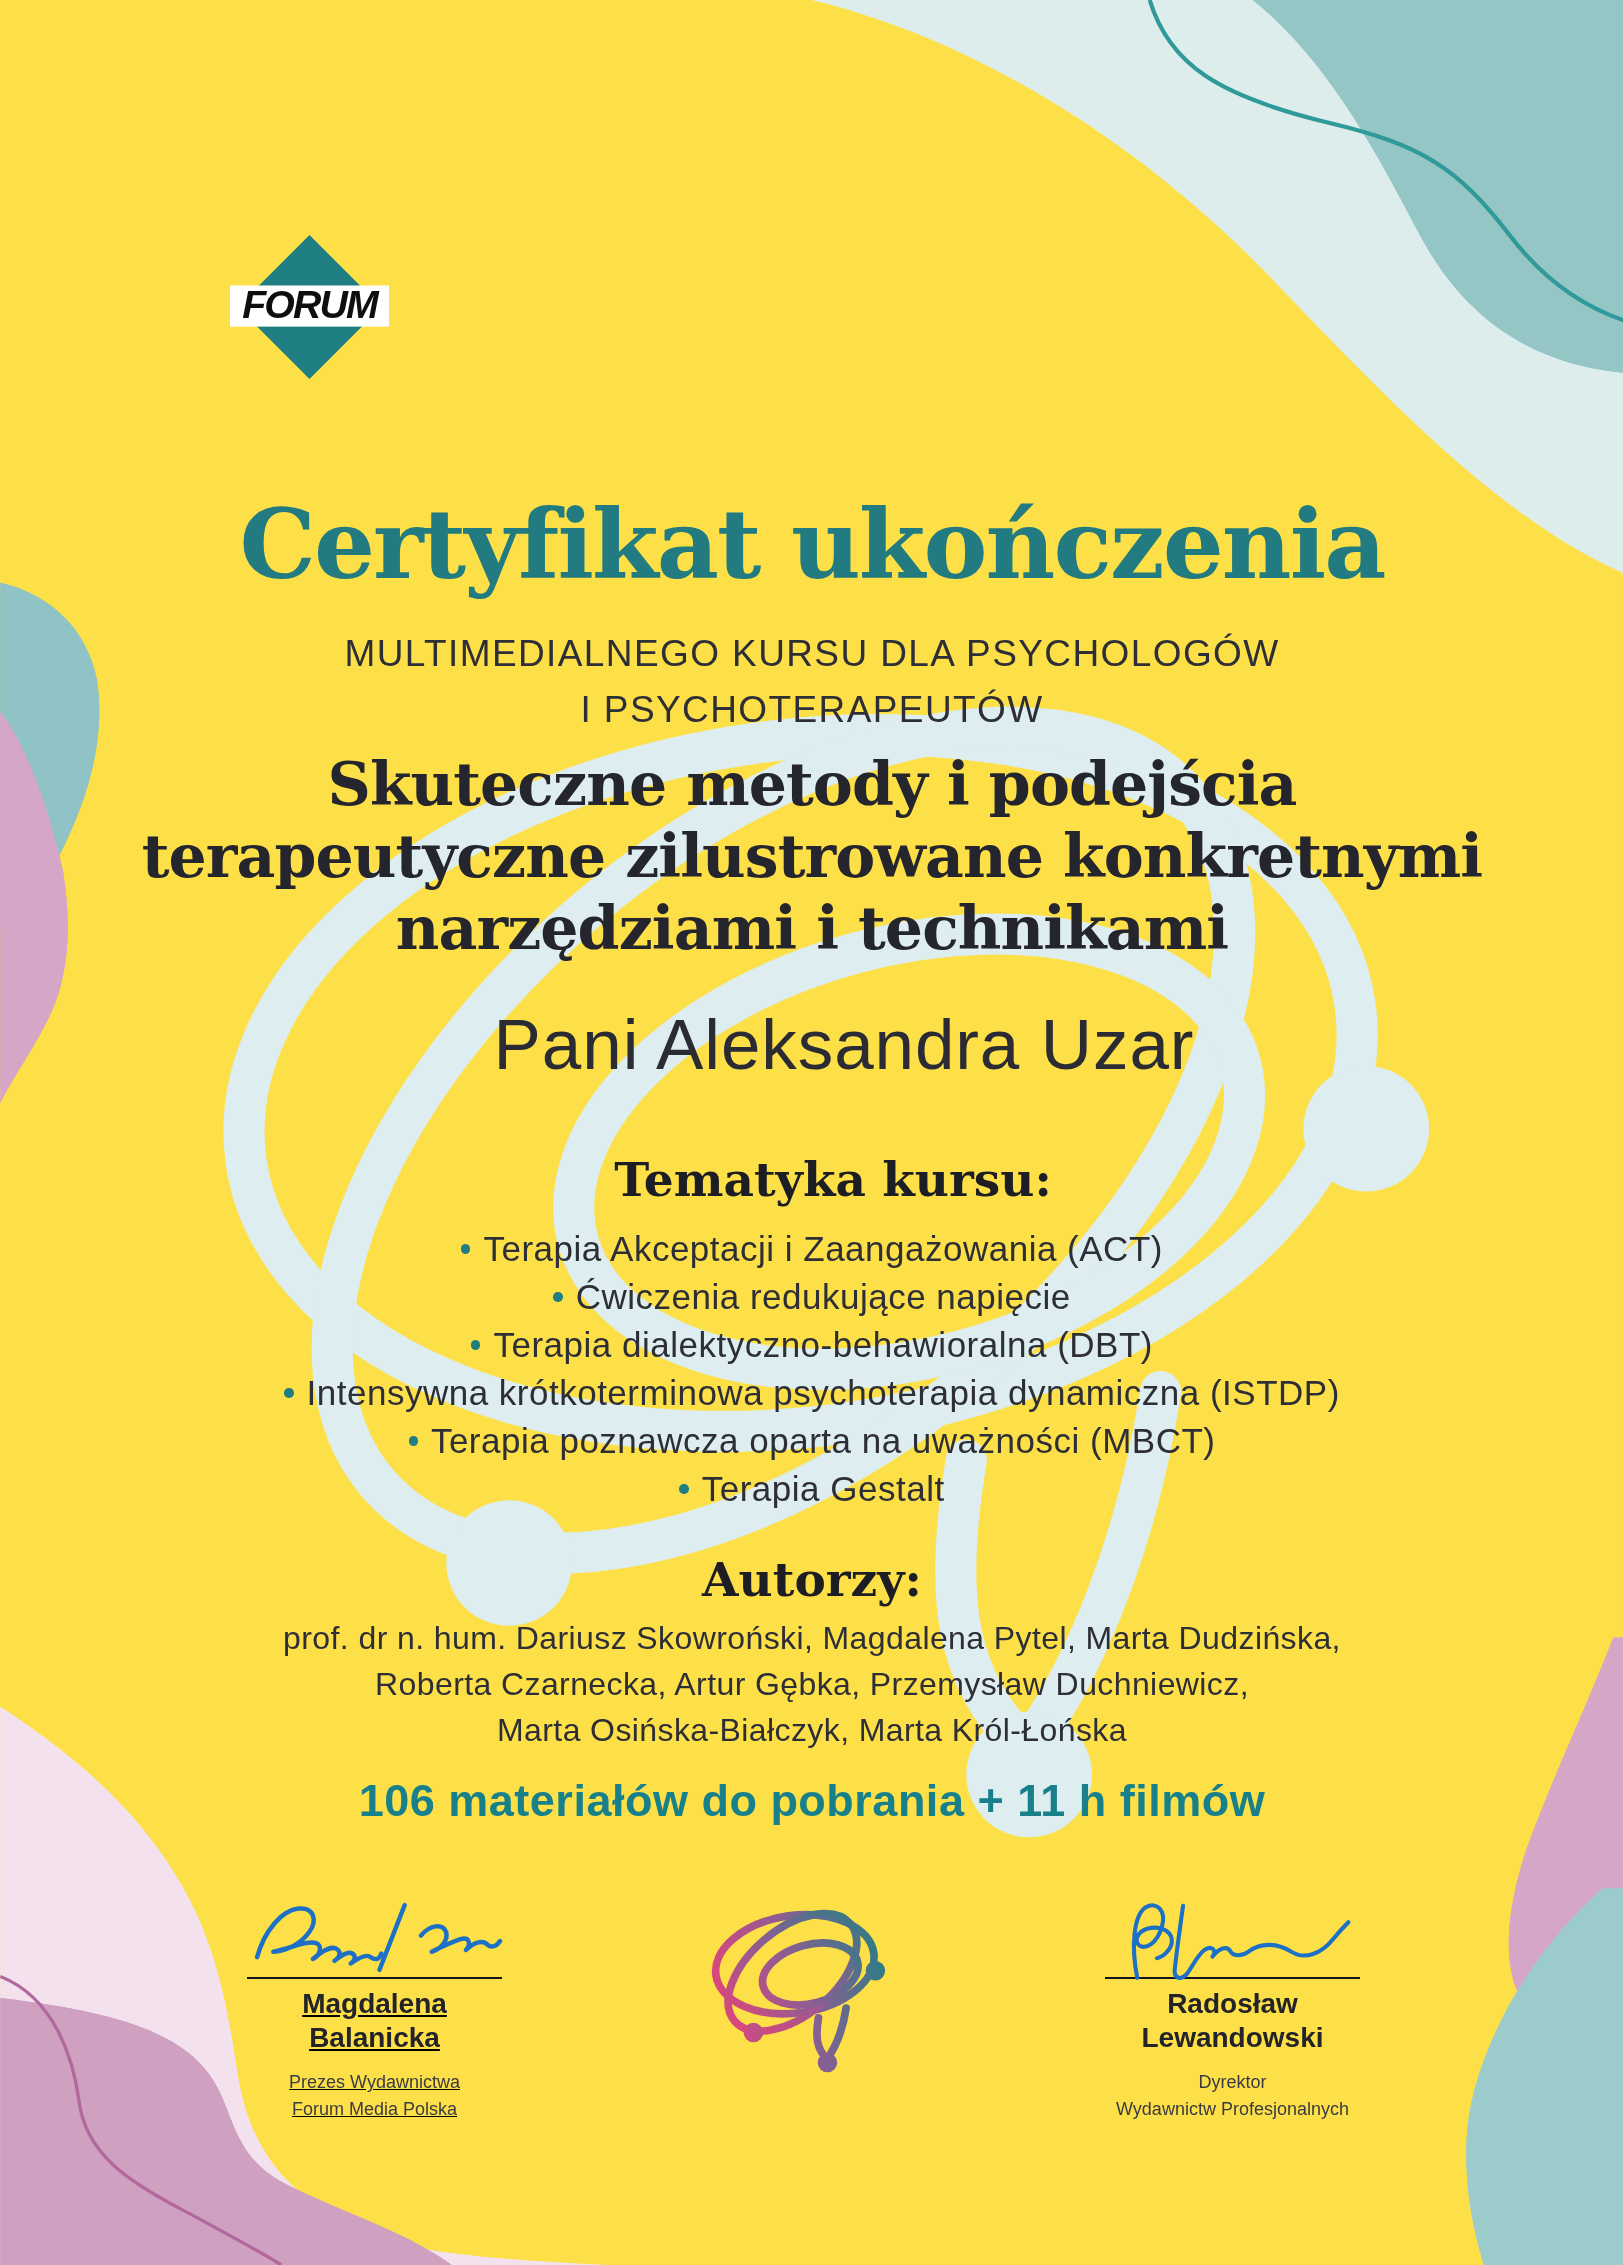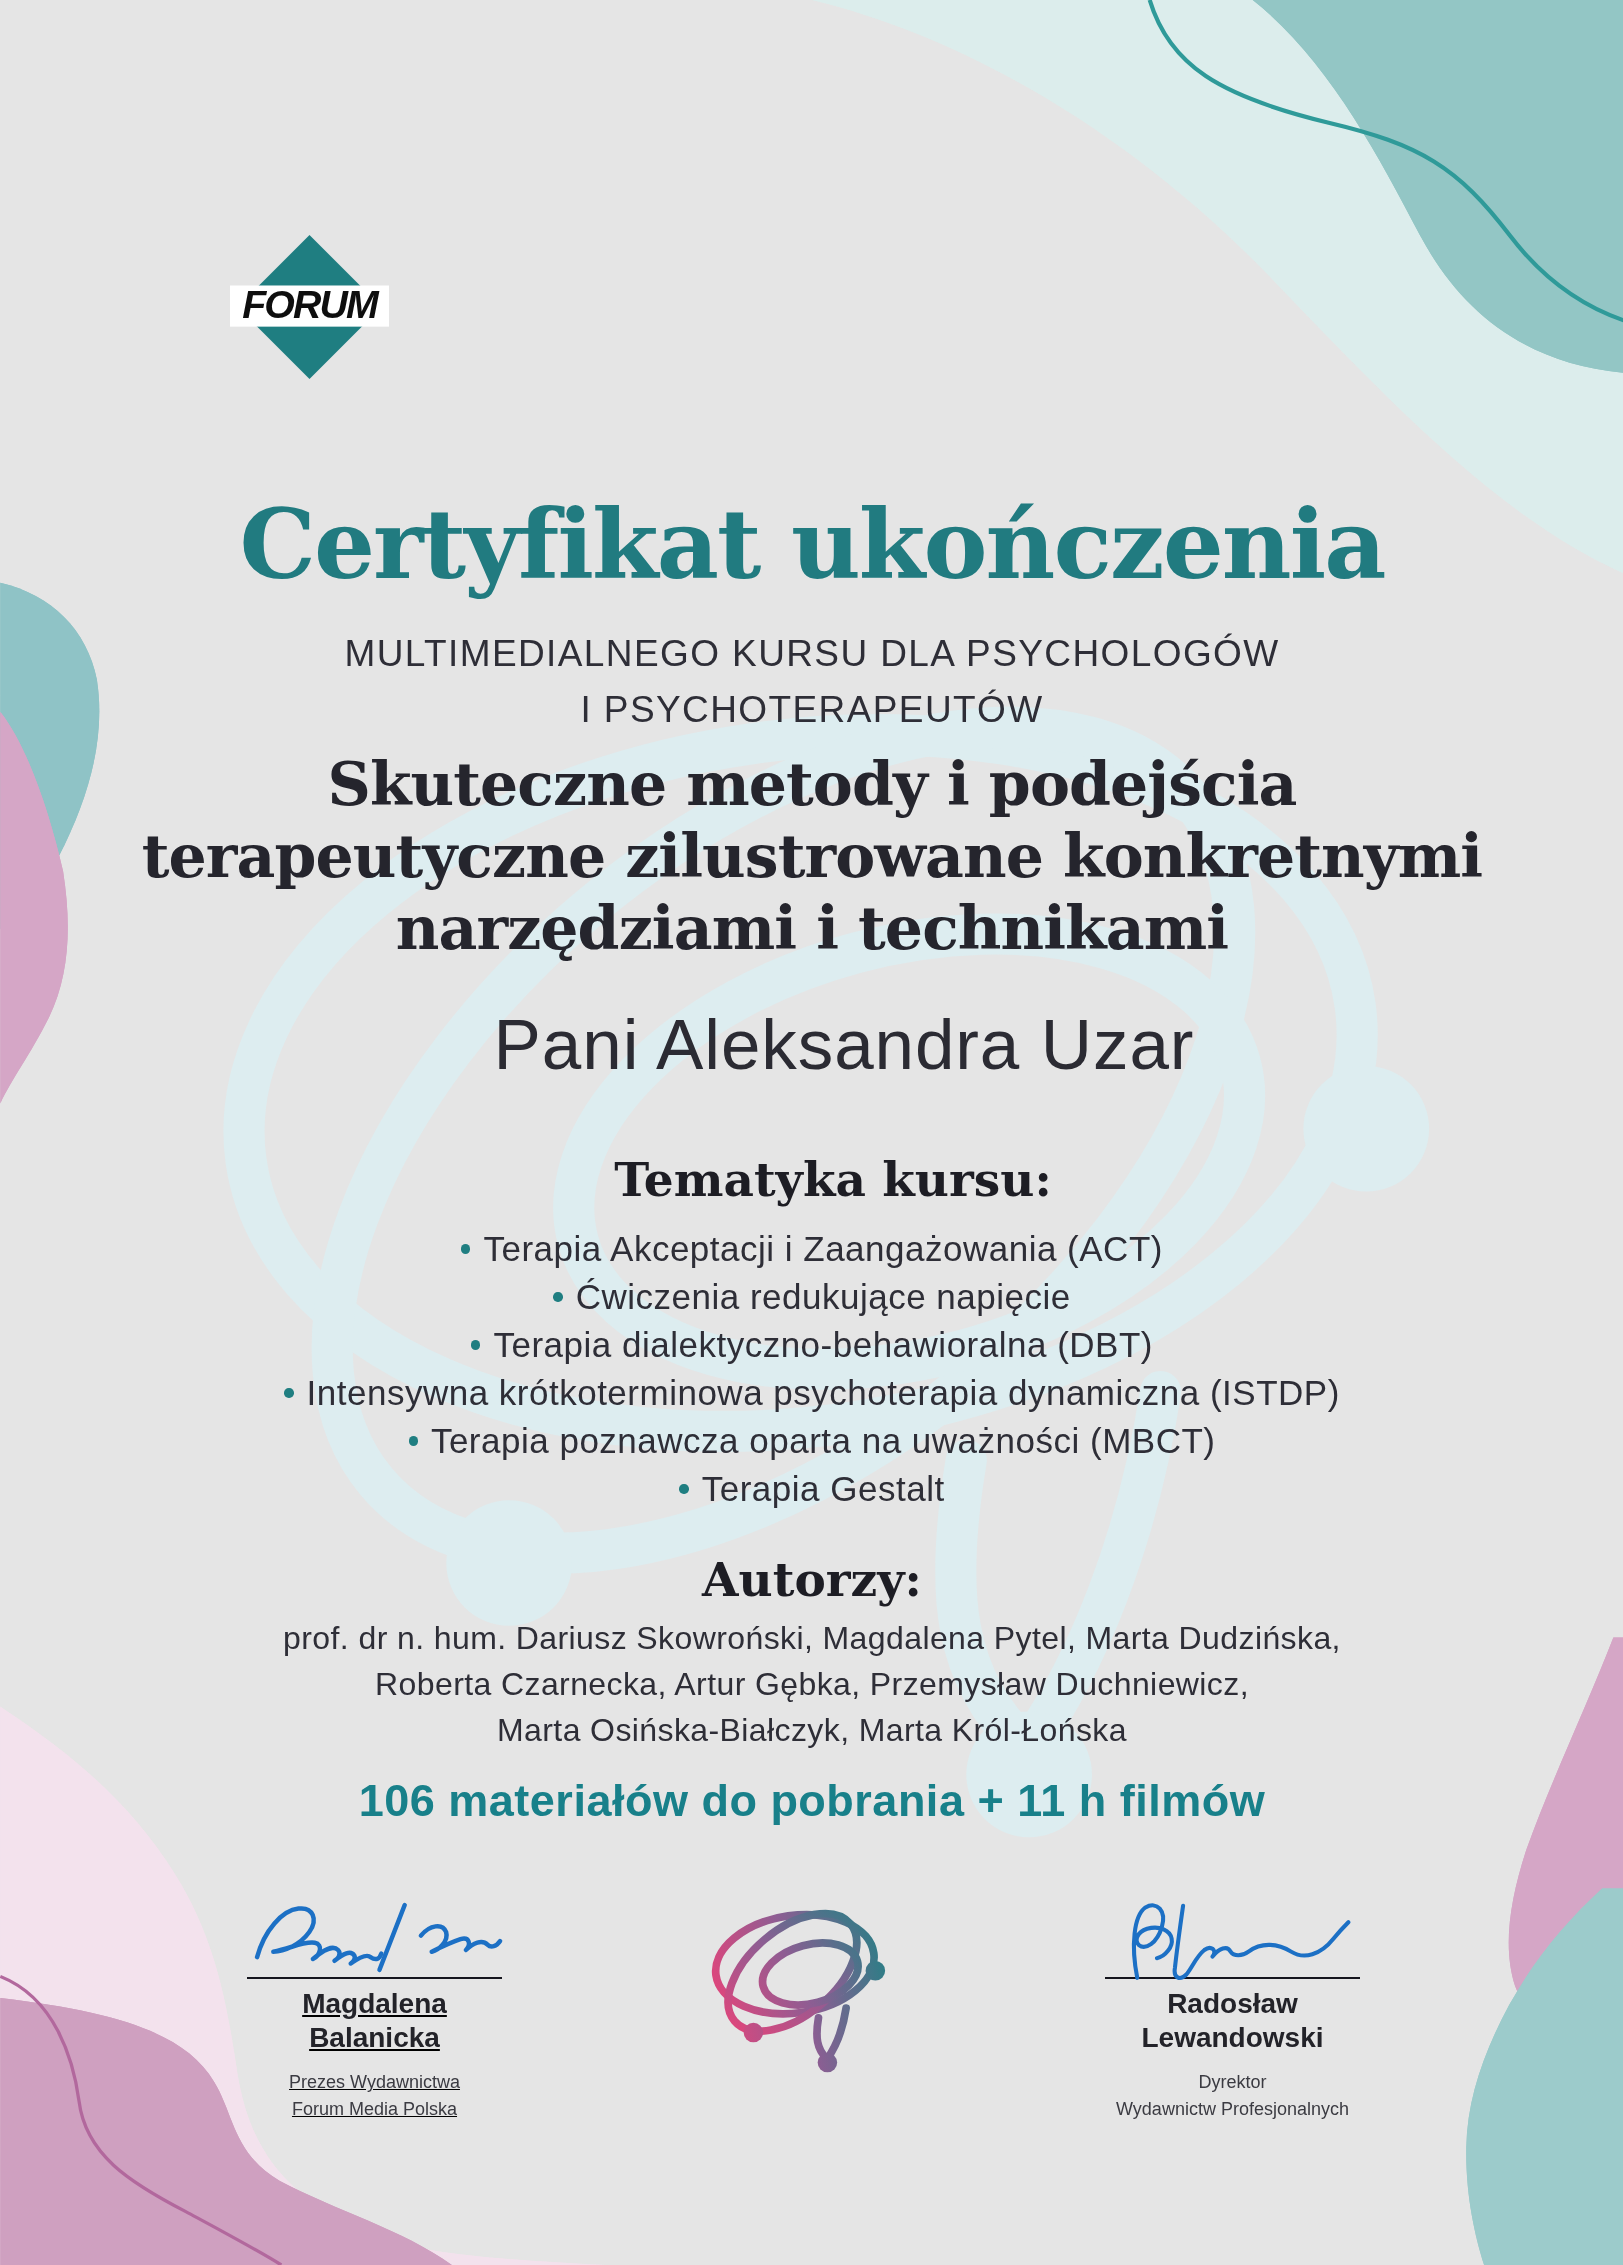--- a/index.html
+++ b/index.html
@@ -1,20 +1,20 @@
 <!DOCTYPE html>
 <html style="font-size:15px"><head>
 <meta charset="utf-8">
 <style>
   html,body{margin:0;padding:0;background:#ffffff;}
   .page{
     position:relative;
     width:1624px;height:2265px;
     overflow:hidden;
-    background:#e5e5e5;
+    background:#fde047;
     font-family:"Liberation Sans","DejaVu Sans",sans-serif;
   }
   .bg{position:absolute;inset:0;width:1624px;height:2265px;display:block;}
   .abs{position:absolute;left:0;width:100%;text-align:center;}
   .serif{font-family:"DejaVu Serif","Liberation Serif",serif;}
 
   .forum-logo{position:absolute;left:230px;top:232px;width:159px;height:150px;}
 
   .title{
     top:480px;

